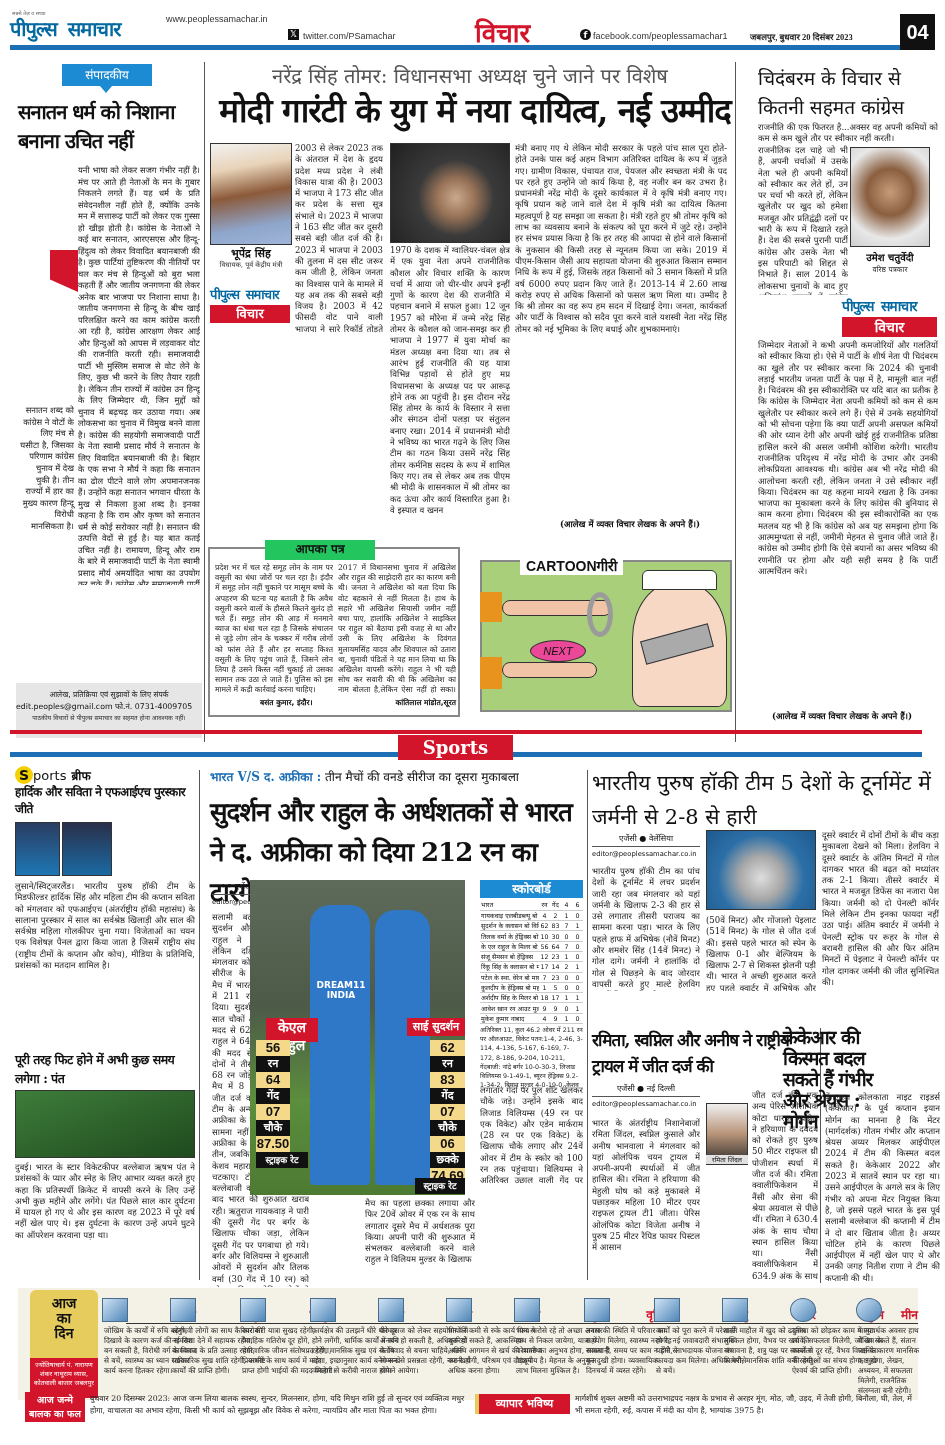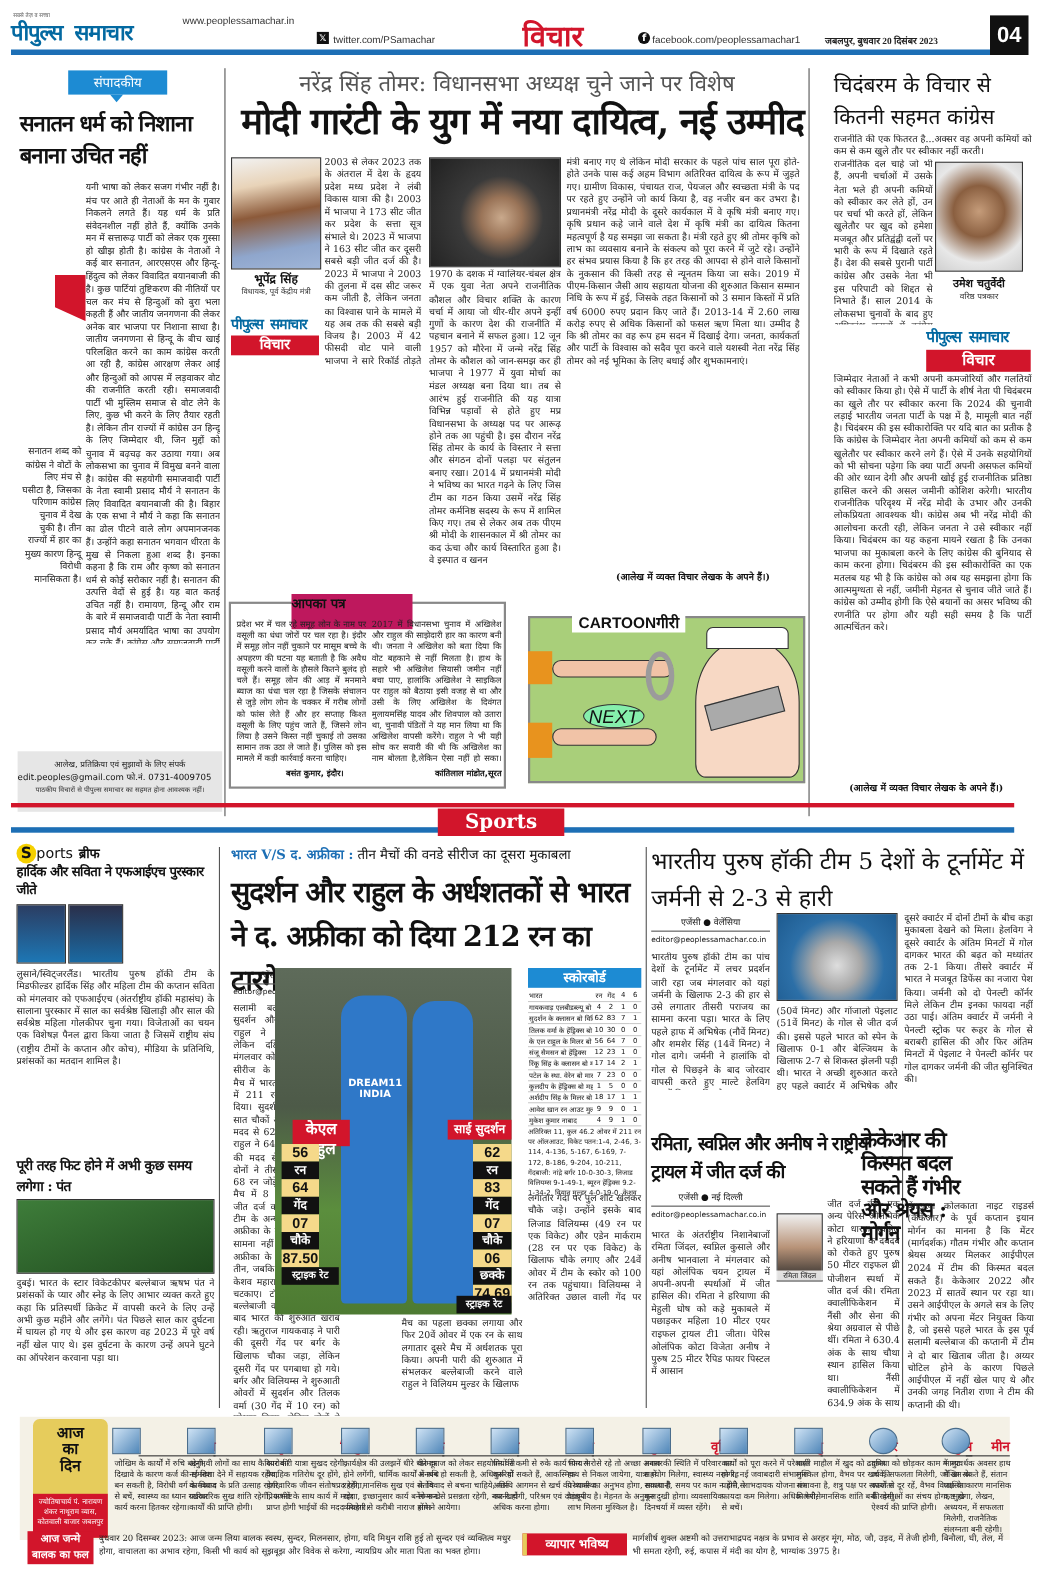--- a/index.html
+++ b/index.html
@@ -85,37 +85,37 @@
 <div class="abs" style="left:845px;top:264px;width:90px;text-align:center;font-size:7.5px;color:#333">वरिष्ठ पत्रकार</div>
 <div class="abs" style="left:842px;top:296px;width:95px">
   <div class="logo" style="font-size:14px">पीपुल्स समाचार</div>
   <div class="redbox" style="font-size:14px;height:20px;line-height:20px;margin-top:2px">विचार</div>
 </div>
 <div class="abs txt" style="left:758px;top:340px;width:180px;height:368px">जिम्मेदार नेताओं ने कभी अपनी कमजोरियों और गलतियों को स्वीकार किया हो। ऐसे में पार्टी के शीर्ष नेता पी चिदंबरम का खुले तौर पर स्वीकार करना कि 2024 की चुनावी लड़ाई भारतीय जनता पार्टी के पक्ष में है, मामूली बात नहीं है। चिदंबरम की इस स्वीकारोक्ति पर यदि बात का प्रतीक है कि कांग्रेस के जिम्मेदार नेता अपनी कमियों को कम से कम खुलेतौर पर स्वीकार करने लगे हैं। ऐसे में उनके सहयोगियों को भी सोचना पड़ेगा कि क्या पार्टी अपनी असफल कमियों की ओर ध्यान देगी और अपनी खोई हुई राजनीतिक प्रतिष्ठा हासिल करने की असल जमीनी कोशिश करेगी। भारतीय राजनीतिक परिदृश्य में नरेंद्र मोदी के उभार और उनकी लोकप्रियता आवश्यक थी। कांग्रेस अब भी नरेंद्र मोदी की आलोचना करती रही, लेकिन जनता ने उसे स्वीकार नहीं किया। चिदंबरम का यह कहना मायने रखता है कि उनका भाजपा का मुकाबला करने के लिए कांग्रेस की बुनियाद से काम करना होगा। चिदंबरम की इस स्वीकारोक्ति का एक मतलब यह भी है कि कांग्रेस को अब यह समझना होगा कि आत्ममुग्धता से नहीं, जमीनी मेहनत से चुनाव जीते जाते हैं। कांग्रेस को उम्मीद होगी कि ऐसे बयानों का असर भविष्य की रणनीति पर होगा और यही सही समय है कि पार्टी आत्मचिंतन करे।</div>
 <div class="abs" style="left:772px;top:710px;font-size:8.5px;font-weight:bold;font-family:'DejaVu Serif',serif">(आलेख में व्यक्त विचार लेखक के अपने हैं।)</div>
 
 <div class="abs" style="left:210px;top:545px;width:0;height:0"></div>
 <div class="abs" style="left:208px;top:547px;width:252px;height:170px;border:2px solid #888"></div>
-<div class="abs" style="left:265px;top:540px;width:110px;height:32px;background:#be185d;text-align:left;font-size:12px;font-weight:bold;line-height:18px;font-family:'DejaVu Serif',serif">आपका पत्र</div>
+<div class="abs" style="left:265px;top:540px;width:110px;height:20px;background:#22c55e;text-align:center;font-size:12px;font-weight:bold;line-height:18px;font-family:'DejaVu Serif',serif">आपका पत्र</div>
 <div class="abs txt" style="left:215px;top:563px;width:118px;height:130px;font-size:7.6px;line-height:10.2px">प्रदेश भर में चल रहे समूह लोन के नाम पर वसूली का धंधा जोरों पर चल रहा है। इंदौर में समूह लोन नहीं चुकाने पर मासूम बच्चे के अपहरण की घटना यह बताती है कि अवैध वसूली करने वालों के हौसले कितने बुलंद हो चले हैं। समूह लोन की आड़ में मनमाने ब्याज का धंधा चल रहा है जिसके संचालन से जुड़े लोग लोन के चक्कर में गरीब लोगों को फांस लेते हैं और हर सप्ताह किश्त वसूली के लिए पहुंच जाते हैं, जिसने लोन लिया है उसने किस्त नहीं चुकाई तो उसका सामान तक उठा ले जाते हैं। पुलिस को इस मामले में कड़ी कार्रवाई करना चाहिए।</div>
 <div class="abs" style="left:260px;top:697px;width:72px;text-align:left;font-size:7.5px;font-weight:bold">बसंत कुमार, इंदौर।</div>
 <div class="abs txt" style="left:338px;top:563px;width:118px;height:130px;font-size:7.6px;line-height:10.2px">2017 में विधानसभा चुनाव में अखिलेश और राहुल की साझेदारी हार का कारण बनी थी। जनता ने अखिलेश को बता दिया कि वोट बहकाने से नहीं मिलता है। हाथ के सहारे भी अखिलेश सियासी जमीन नहीं बचा पाए, हालांकि अखिलेश ने साइकिल पर राहुल को बैठाया इसी वजह से था और उसी के लिए अखिलेश के दिवंगत मुलायमसिंह यादव और शिवपाल को उतारा था, चुनावी पंडितों ने यह मान लिया था कि अखिलेश वापसी करेंगे। राहुल ने भी यही सोच कर सवारी की थी कि अखिलेश का नाम बोलता है,लेकिन ऐसा नहीं हो सका। अब भी ऐसा नहीं होगा।</div>
 <div class="abs" style="left:360px;top:697px;width:96px;text-align:right;font-size:7.5px;font-weight:bold">कांतिलाल मांडोत,सूरत</div>
 
 <div class="abs" style="left:480px;top:560px;width:252px;height:152px;border:2px solid #888;background:#a9cf7a">
   <div class="abs" style="left:38px;top:-6px;background:#fff;padding:0 6px;font-size:14px;font-weight:bold;font-family:'Liberation Sans',sans-serif">CARTOONगीरी</div>
   <div class="abs" style="left:-2px;top:30px;width:22px;height:30px;background:#e8931e"></div>
   <div class="abs" style="left:-2px;top:95px;width:22px;height:32px;background:#e8931e"></div>
   <div class="abs" style="left:20px;top:38px;width:110px;height:16px;background:#f1c3a7;border:1px solid #333;border-radius:8px"></div>
   <div class="abs" style="left:20px;top:100px;width:95px;height:16px;background:#f1c3a7;border:1px solid #333;border-radius:8px"></div>
   <div class="abs" style="left:105px;top:30px;width:26px;height:45px;border:5px solid #9b9b9b;border-radius:50%"></div>
   <div class="abs" style="left:150px;top:20px;width:95px;height:125px;background:#f7d8c4;border:1px solid #333;border-radius:45% 45% 10% 10%"></div>
   <div class="abs" style="left:160px;top:8px;width:75px;height:20px;background:#fff;border:1px solid #333;border-radius:6px 6px 0 0"></div>
   <div class="abs" style="left:160px;top:70px;width:70px;height:24px;background:#aaa;border:1px solid #333;transform:rotate(-15deg)"></div>
-  <div class="abs" style="left:48px;top:78px;width:56px;height:22px;border:1px solid #333;border-radius:50%;background:#86efac;text-align:center;line-height:21px;font-size:17px;font-style:italic;font-family:'Liberation Sans',sans-serif">NEXT</div>
+  <div class="abs" style="left:48px;top:78px;width:56px;height:22px;border:1px solid #333;border-radius:50%;background:#ec4899;text-align:center;line-height:21px;font-size:11px;font-style:italic;font-family:'Liberation Sans',sans-serif">NEXT</div>
 </div>
 
 <div class="abs" style="left:10px;top:730px;width:912px;height:4px;background:#d2152b"></div>
 <div class="abs" style="left:10px;top:752px;width:912px;height:5px;background:#1d6fb5"></div>
 <div class="abs redbox" style="left:398px;top:735px;width:115px;height:25px;font-size:18px;line-height:25px">Sports</div>
 
 <div class="abs" style="left:15px;top:765px;width:180px">
   <span style="display:inline-block;width:18px;height:18px;border-radius:50%;background:#f5d000;font-weight:bold;font-size:14px;text-align:center;line-height:18px">S</span><span style="font-size:13px">ports</span>
   <span style="font-size:12px;font-weight:bold">ब्रीफ</span>
 </div>
@@ -261,21 +261,21 @@
           <td class="n">1</td>
           <td class="n">0</td>
         </tr>
   </tbody>
     </table>
   <div style="font-size:6.3px;line-height:9.2px;color:#222;margin-top:1px;height:64px;overflow:hidden">अतिरिक्त 11, कुल 46.2 ओवर में 211 रन पर ऑलआउट, विकेट पतन:1-4, 2-46, 3-114, 4-136, 5-167, 6-169, 7-172, 8-186, 9-204, 10-211, गेंदबाजी: नांद्रे बर्गर 10-0-30-3, लिजाड विलियम्स 9-1-49-1, ब्यूरन हेंड्रिक्स 9.2-1-34-2, वियान मुल्डर 4-0-19-0, केशव महाराज 10-0-51-2, एडेन मार्कराम 4-0-28-1</div>
 </div>
 <div class="abs txt" style="left:480px;top:1085px;width:103px;height:100px">लगातार गेंदों पर पुल शॉट खेलकर चौके जड़े। उन्होंने इसके बाद लिजाड विलियम्स (49 रन पर एक विकेट) और एडेन मार्कराम (28 रन पर एक विकेट) के खिलाफ चौके लगाए और 24वें ओवर में टीम के स्कोर को 100 रन तक पहुंचाया। विलियम्स ने अतिरिक्त उछाल वाली गेंद पर सुदर्शन को आउट करके इस साझेदारी को तोड़ा। संजू सैमसन (12) एक बार फिर मौके को भुनाने में नाकाम रहे। राहुल ने महाराज के खिलाफ चौका और फिर तीन रन दौड़ कर 60 गेंद में अपना अर्धशतक पूरा किया।</div>
 <div class="vline" style="left:587px;top:770px;height:510px"></div>
 
-<div class="abs hl" style="left:592px;top:766px;width:345px;font-size:21px;line-height:34px;font-weight:normal;letter-spacing:0">भारतीय पुरुष हॉकी टीम 5 देशों के टूर्नामेंट में जर्मनी से 2-3 से हारी</div>
+<div class="abs hl" style="left:592px;top:766px;width:345px;font-size:21px;line-height:34px;font-weight:normal;letter-spacing:0">भारतीय पुरुष हॉकी टीम 5 देशों के टूर्नामेंट में जर्मनी से 2-8 से हारी</div>
 <div class="abs" style="left:592px;top:832px;width:108px;text-align:center;font-size:8px">एजेंसी ● वेलेंसिया</div>
 <div class="abs" style="left:592px;top:846px;width:108px;font-size:6.8px;border-top:1px solid #555;padding-top:3px">editor@peoplessamachar.co.in</div>
 <div class="abs txt" style="left:592px;top:866px;width:108px;height:125px">भारतीय पुरुष हॉकी टीम का पांच देशों के टूर्नामेंट में लचर प्रदर्शन जारी रहा जब मंगलवार को यहां जर्मनी के खिलाफ 2-3 की हार से उसे लगातार तीसरी पराजय का सामना करना पड़ा। भारत के लिए पहले हाफ में अभिषेक (नौवें मिनट) और शमशेर सिंह (14वें मिनट) ने गोल दागे। जर्मनी ने हालांकि दो गोल से पिछड़ने के बाद जोरदार वापसी करते हुए माल्टे हेलविग (28वें मिनट), क्रिस्टोफर रूहर</div>
 <div class="abs photo" style="left:706px;top:830px;width:110px;height:80px;background:radial-gradient(circle at 50% 60%,#dedede 0,#a8a8a8 30%,#2c6fa7 60%,#1d5a8f)"></div>
 <div class="abs txt" style="left:706px;top:915px;width:110px;height:76px">(50वें मिनट) और गोंजालो पेइलाट (51वें मिनट) के गोल से जीत दर्ज की। इससे पहले भारत को स्पेन के खिलाफ 0-1 और बेल्जियम के खिलाफ 2-7 से शिकस्त झेलनी पड़ी थी। भारत ने अच्छी शुरुआत करते हुए पहले क्वार्टर में अभिषेक और शमशेर के गोल से 2-0 की बढ़त बनाई।</div>
 <div class="abs txt" style="left:822px;top:830px;width:117px;height:162px">दूसरे क्वार्टर में दोनों टीमों के बीच कड़ा मुकाबला देखने को मिला। हेलविग ने दूसरे क्वार्टर के अंतिम मिनटों में गोल दागकर भारत की बढ़त को मध्यांतर तक 2-1 किया। तीसरे क्वार्टर में भारत ने मजबूत डिफेंस का नजारा पेश किया। जर्मनी को दो पेनल्टी कॉर्नर मिले लेकिन टीम इनका फायदा नहीं उठा पाई। अंतिम क्वार्टर में जर्मनी ने पेनल्टी स्ट्रोक पर रूहर के गोल से बराबरी हासिल की और फिर अंतिम मिनटों में पेइलाट ने पेनल्टी कॉर्नर पर गोल दागकर जर्मनी की जीत सुनिश्चित की।</div>
 
 <div class="abs hl" style="left:592px;top:1027px;width:230px;font-size:17px;line-height:26px">रमिता, स्वप्निल और अनीष ने राष्ट्रीय ट्रायल में जीत दर्ज की</div>
 <div class="abs" style="left:592px;top:1082px;width:108px;text-align:center;font-size:8px">एजेंसी ● नई दिल्ली</div>
 <div class="abs" style="left:592px;top:1096px;width:108px;font-size:6.8px;border-top:1px solid #555;padding-top:3px">editor@peoplessamachar.co.in</div>

